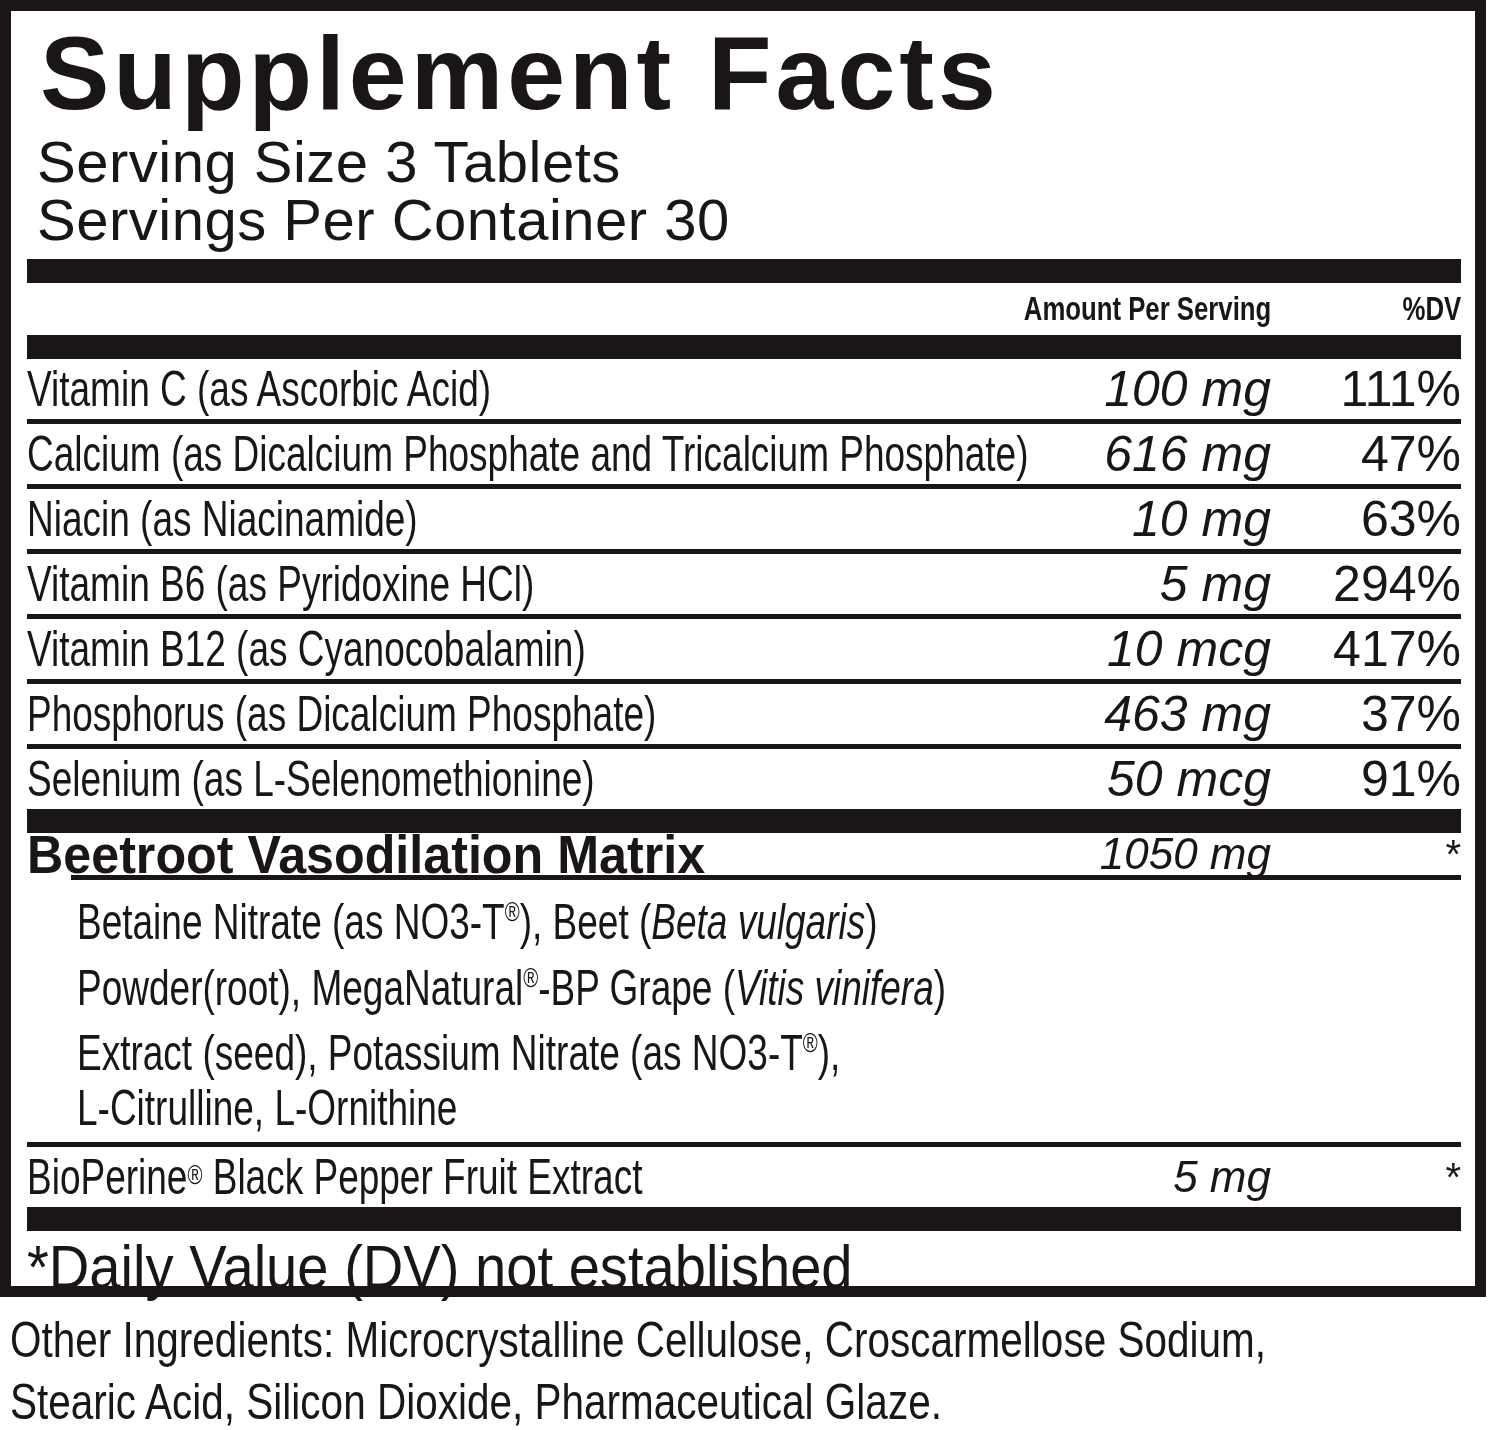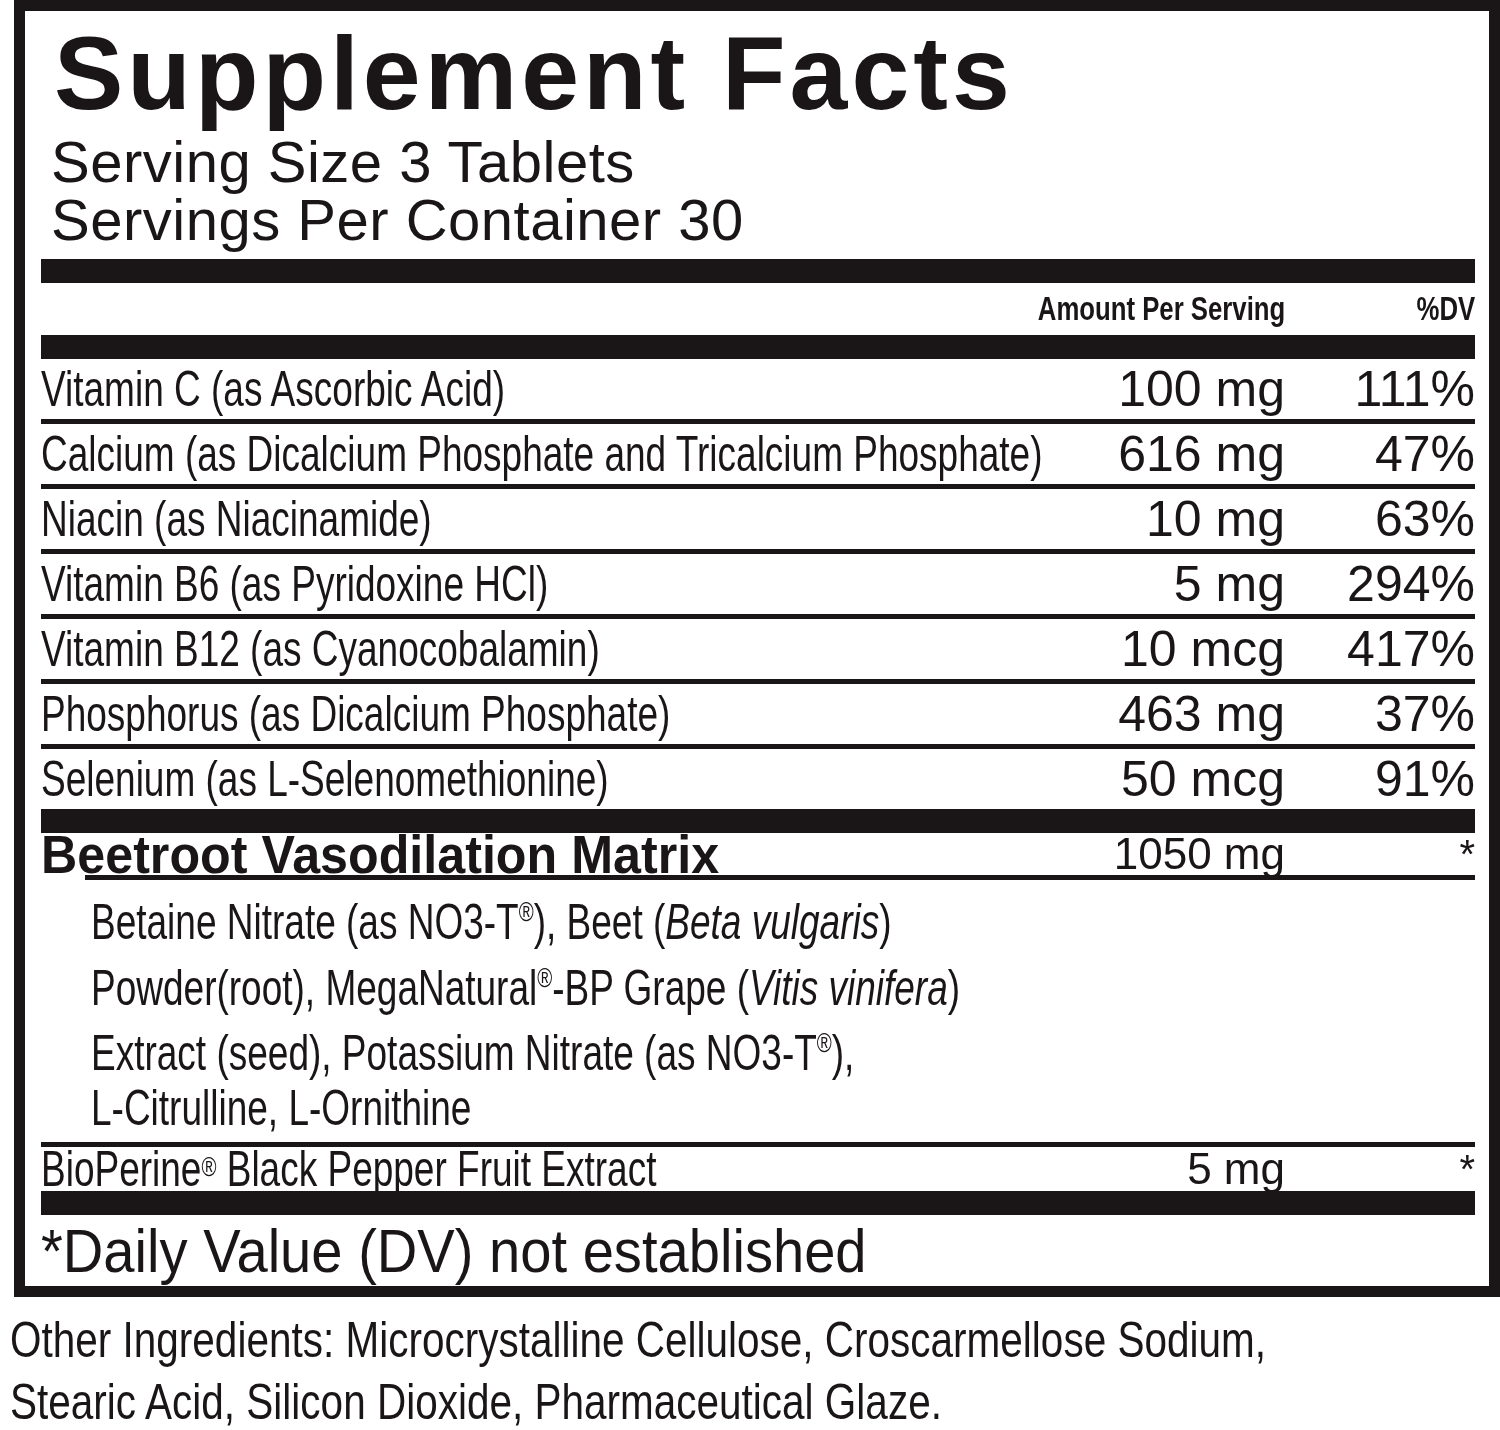--- a/index.html
+++ b/index.html
@@ -6,21 +6,21 @@
   * { box-sizing: border-box; }
   html, body {
     margin: 0; padding: 0;
     width: 1500px; height: 1430px;
     background: var(--paper);
     font-family: "Liberation Sans", sans-serif;
     color: var(--ink);
     overflow: hidden;
   }
   .panel {
-    margin-left: 14px;
+    margin-left: 0;
     width: 1486px; height: 1297px;
     border: 11px solid var(--ink);
     padding: 0 14px 0 16px;
     background: var(--paper);
   }
   .title {
     margin: 6px 0 0 13px;
     font-size: 104px; line-height: 112px;
     font-weight: bold; letter-spacing: 4px;
     white-space: nowrap;
@@ -30,36 +30,36 @@
   .bar { height: 24px; background: var(--ink); }
   .bar.b1 { margin-top: 10px; }
 
   .hdr-row { position: relative; height: 52px; font-weight: bold; font-size: 33px; }
   .hdr-amt { position: absolute; right: 190px; top: 50%; transform: translateY(-50%) scaleX(0.78); transform-origin: right center; white-space: nowrap; }
   .hdr-dv  { position: absolute; right: 0;    top: 50%; transform: translateY(-50%) scaleX(0.78); transform-origin: right center; white-space: nowrap; }
 
   .n-row { position: relative; height: 65px; border-bottom: 5px solid var(--ink); display: flex; align-items: center; font-size: 50px; }
   .n-row.no-b { border-bottom: none; height: 60px; }
   .nm { display: inline-block; transform: scaleX(0.74); transform-origin: left center; white-space: nowrap; }
-  .amt { position: absolute; right: 190px; top: 50%; transform: translateY(-50%); white-space: nowrap; }
+  .amt { position: absolute; right: 190px; top: 50%; transform: translateY(-50%); white-space: nowrap; font-style: italic; }
   .dv  { position: absolute; right: 0;    top: 50%; transform: translateY(-50%); white-space: nowrap; }
   .star { font-size: 40px; }
 
   .blend-row { position: relative; height: 42px; display: flex; align-items: center; font-size: 54px; }
   .blend-name { font-weight: bold; display: inline-block; transform: scaleX(0.93); transform-origin: left center; white-space: nowrap; }
   .blend-row .amt, .extra-row .amt { font-size: 44px; }
   .blend-rule { border-top: 5px solid var(--ink); margin-left: 44px; }
   .blend-ings {
     margin-left: 50px; padding: 4px 0 6px;
     font-size: 50px; line-height: 55px;
     transform: scaleX(0.74); transform-origin: left top;
     white-space: nowrap; width: 1850px;
   }
   .thin-rule { border-top: 5px solid var(--ink); }
-  .extra-row { position: relative; height: 44px; display: flex; align-items: center; font-size: 50px; text-align: center; }
+  .extra-row { position: relative; height: 60px; display: flex; align-items: center; font-size: 50px; text-align: center; }
   .extra-name { display: inline-block; transform: scaleX(0.74); transform-origin: left center; white-space: nowrap; }
 
   .footnote-wrap { height: 72px; display: flex; align-items: center; font-size: 61px; }
   .footnote-wrap .fn { display: inline-block; transform: scaleX(0.92); transform-origin: left center; white-space: nowrap; }
 
   .other {
     margin: 12px 0 0 10px;
     font-size: 50px; line-height: 62px;
     transform: scaleX(0.81); transform-origin: left top;
     white-space: nowrap; width: 1850px;

